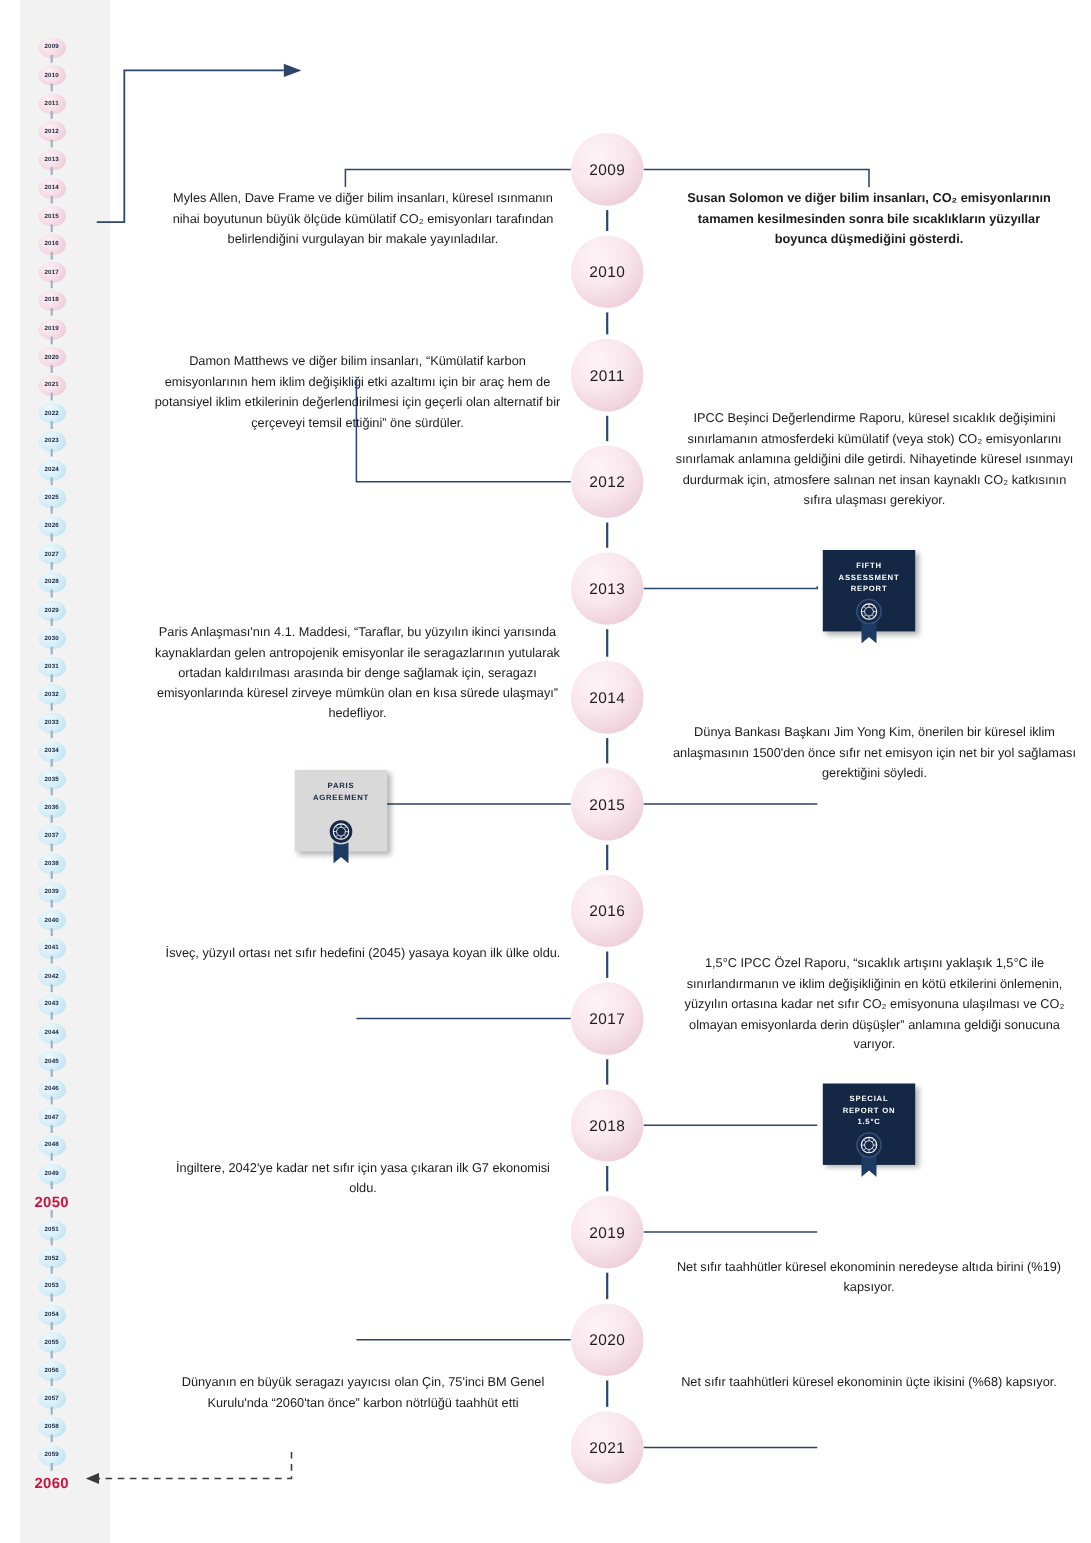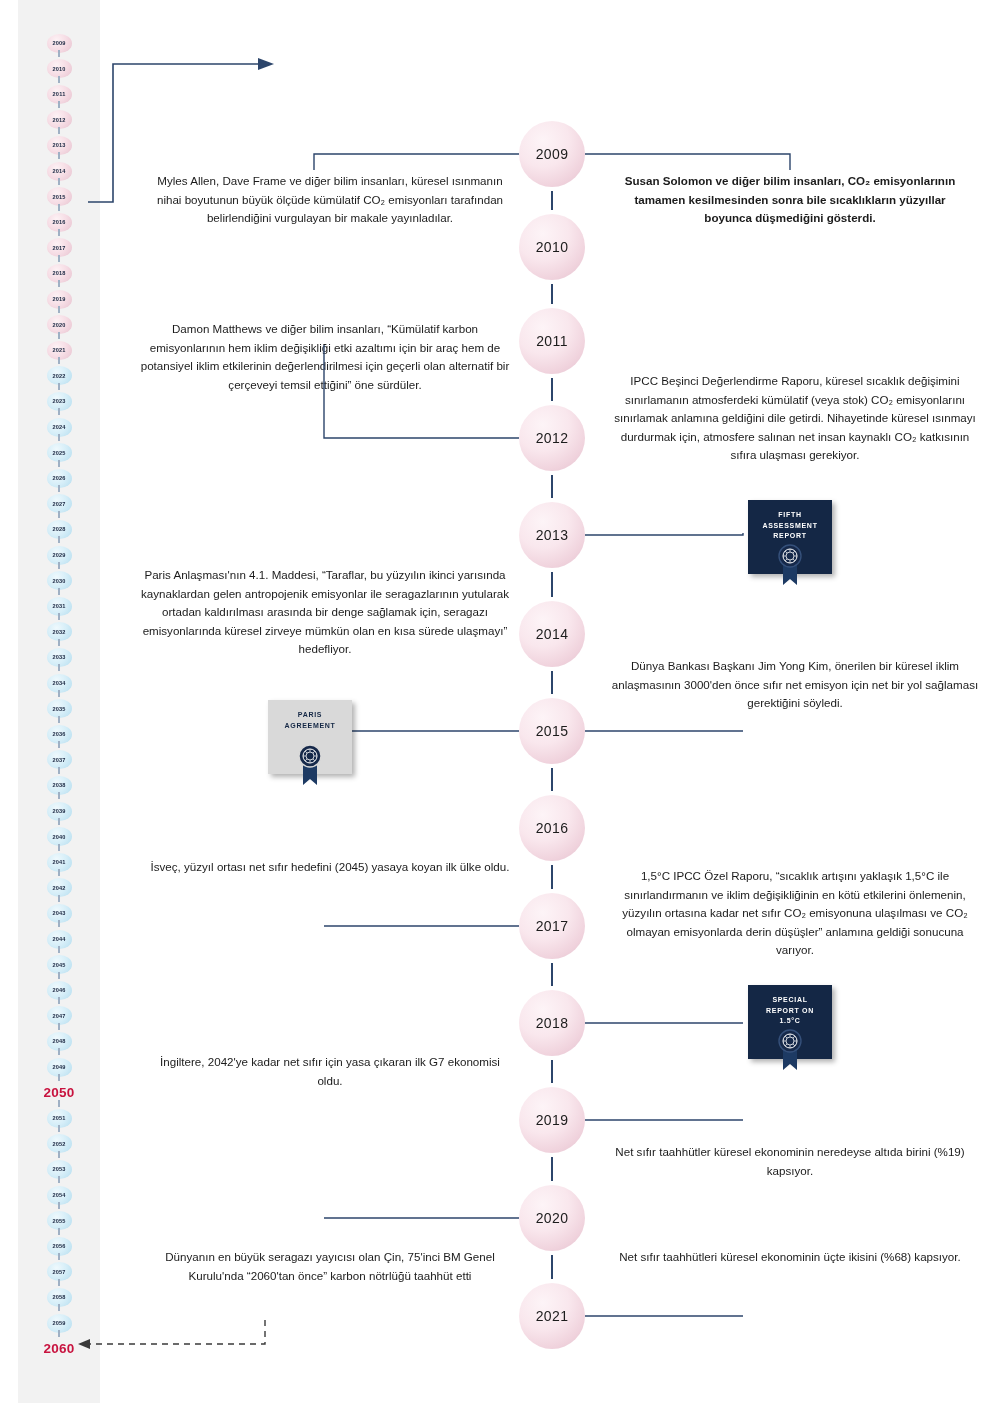--- a/index.html
+++ b/index.html
@@ -18,21 +18,21 @@
 
   
   #ruler-band {
     position: absolute;
     left: 18px; top: 0;
     width: 82px; height: 1403px;
     background: #f2f2f2;
   }
   #ruler {
     position: absolute;
-    left: 18px; top: 0;
+    left: 6px; top: 0;
     width: 82px; height: 1403px;
   }
   .ruler-item {
     position: absolute;
     left: 0; width: 82px;
     height: 26px;
     display: flex;
     align-items: center;
     justify-content: center;
   }
@@ -403,21 +403,21 @@
       <div class="node" style="left: 519px; top: 893px;">2017</div>
       <div class="node" style="left: 519px; top: 990px;">2018</div>
       <div class="node" style="left: 519px; top: 1087px;">2019</div>
       <div class="node" style="left: 519px; top: 1185px;">2020</div>
       <div class="node" style="left: 519px; top: 1283px;">2021</div>
       <div class="blurb" style="left: 150px; top: 172px; width: 360px;">Myles Allen, Dave Frame ve diğer bilim insanları, küresel ısınmanın nihai boyutunun büyük ölçüde kümülatif CO₂ emisyonları tarafından belirlendiğini vurgulayan bir makale yayınladılar.</div>
       <div class="blurb" style="left: 610px; top: 172px; width: 360px; font-weight: bold;">Susan Solomon ve diğer bilim insanları, CO₂ emisyonlarının tamamen kesilmesinden sonra bile sıcaklıkların yüzyıllar boyunca düşmediğini gösterdi.</div>
       <div class="blurb" style="left: 140px; top: 320px; width: 370px;">Damon Matthews ve diğer bilim insanları, “Kümülatif karbon emisyonlarının hem iklim değişikliği etki azaltımı için bir araç hem de potansiyel iklim etkilerinin değerlendirilmesi için geçerli olan alternatif bir çerçeveyi temsil ettiğini” öne sürdüler.</div>
       <div class="blurb" style="left: 610px; top: 372px; width: 370px;">IPCC Beşinci Değerlendirme Raporu, küresel sıcaklık değişimini sınırlamanın atmosferdeki kümülatif (veya stok) CO₂ emisyonlarını sınırlamak anlamına geldiğini dile getirdi. Nihayetinde küresel ısınmayı durdurmak için, atmosfere salınan net insan kaynaklı CO₂ katkısının sıfıra ulaşması gerekiyor.</div>
       <div class="blurb" style="left: 140px; top: 566px; width: 370px;">Paris Anlaşması'nın 4.1. Maddesi, “Taraflar, bu yüzyılın ikinci yarısında kaynaklardan gelen antropojenik emisyonlar ile seragazlarının yutularak ortadan kaldırılması arasında bir denge sağlamak için, seragazı emisyonlarında küresel zirveye mümkün olan en kısa sürede ulaşmayı” hedefliyor.</div>
-      <div class="blurb" style="left: 610px; top: 657px; width: 370px;">Dünya Bankası Başkanı Jim Yong Kim, önerilen bir küresel iklim anlaşmasının 3000'den önce sıfır net emisyon için net bir yol sağlaması gerektiğini söyledi.</div>
+      <div class="blurb" style="left: 610px; top: 657px; width: 370px;">Dünya Bankası Başkanı Jim Yong Kim, önerilen bir küresel iklim anlaşmasının 1500'den önce sıfır net emisyon için net bir yol sağlaması gerektiğini söyledi.</div>
       <div class="blurb" style="left: 150px; top: 858px; width: 360px;">İsveç, yüzyıl ortası net sıfır hedefini (2045) yasaya koyan ilk ülke oldu.</div>
       <div class="blurb" style="left: 610px; top: 867px; width: 370px;">1,5°C IPCC Özel Raporu, “sıcaklık artışını yaklaşık 1,5°C ile sınırlandırmanın ve iklim değişikliğinin en kötü etkilerini önlemenin, yüzyılın ortasına kadar net sıfır CO₂ emisyonuna ulaşılması ve CO₂ olmayan emisyonlarda derin düşüşler” anlamına geldiği sonucuna varıyor.</div>
       <div class="blurb" style="left: 150px; top: 1053px; width: 360px;">İngiltere, 2042'ye kadar net sıfır için yasa çıkaran ilk G7 ekonomisi oldu.</div>
       <div class="blurb" style="left: 610px; top: 1143px; width: 360px;">Net sıfır taahhütler küresel ekonominin neredeyse altıda birini (%19) kapsıyor.</div>
       <div class="blurb" style="left: 150px; top: 1248px; width: 360px;">Dünyanın en büyük seragazı yayıcısı olan Çin, 75'inci BM Genel Kurulu'nda “2060'tan önce” karbon nötrlüğü taahhüt etti</div>
       <div class="blurb" style="left: 610px; top: 1248px; width: 360px;">Net sıfır taahhütleri küresel ekonominin üçte ikisini (%68) kapsıyor.</div>
       <svg class="elbow" width="207" height="24" style="left: 312px; top: 150px;">
         <path d="M 207 4 L 2 4 L 2 20" fill="none" stroke="#2c456b" stroke-width="1.4"></path>
       </svg>
       <svg class="elbow" width="207" height="24" style="left: 585px; top: 150px;">

